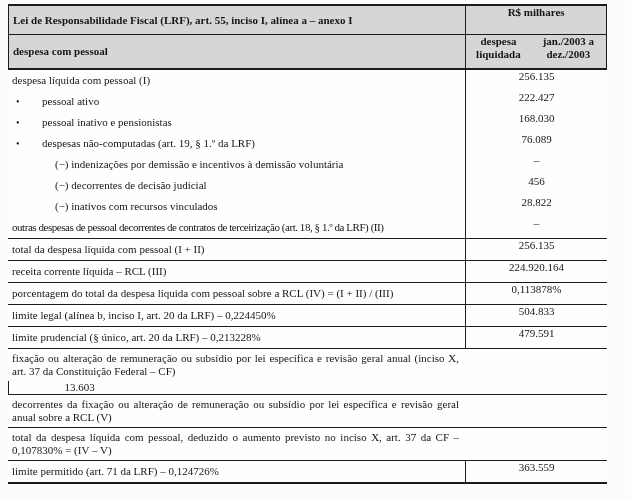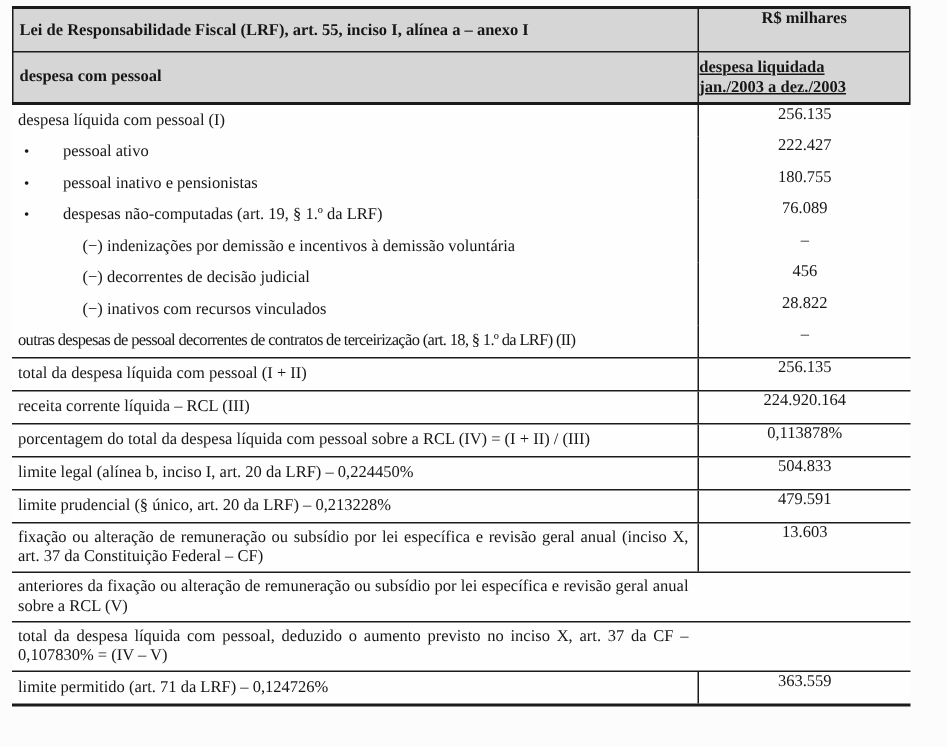--- a/index.html
+++ b/index.html
@@ -30,24 +30,24 @@
     width:142px;box-sizing:border-box;
     border-left:1px solid #1b1b1b;
     display:flex;align-items:flex-start;justify-content:center;
     text-align:center;line-height:1.15;
   }
   
   .hrow{background:#d6d6d6;font-weight:bold;border-left:1px solid #1b1b1b;}
   .hrow .val{border-right:1px solid #1b1b1b;}
   .h1{min-height:28px;}
   .h2{min-height:33px;border-top:1px solid #1b1b1b;border-bottom:2px solid #1b1b1b;}
-  .h2 .val{flex-direction:column;justify-content:center;text-decoration:underline;}
+  .h2 .val{flex-direction:row;justify-content:center;}
   
   .brow{min-height:21px;}
-  .brow.two{min-height:32px;}
+  .brow.two{min-height:32px;flex-direction:column;}
   .brow.sep{border-top:1px solid #1b1b1b;}
   
   .bullet{flex:0 0 26px;padding-left:4px;align-self:center;font-size:10px;}
   .indent2 .txt{padding-left:43px;}
   .tight .txt{white-space:nowrap;letter-spacing:-0.45px;text-align:left;}
 </style>
 </head>
 <body>
 
 <div class="table">
@@ -84,21 +84,21 @@
         <span class="txt">pessoal ativo</span>
       </div>
     <div class="val">222.427</div>
   </div>
 
   <div class="trow brow">
     <div class="lbl">
         <span class="bullet">•</span>
         <span class="txt">pessoal inativo e pensionistas</span>
       </div>
-    <div class="val">180.755</div>
+    <div class="val">168.030</div>
   </div>
 
   <div class="trow brow">
     <div class="lbl">
         <span class="bullet">•</span>
         <span class="txt">despesas não-computadas (art. 19, § 1.º da LRF)</span>
       </div>
     <div class="val">76.089</div>
   </div>
 
@@ -168,21 +168,21 @@
 
   <div class="trow brow sep two">
     <div class="lbl">
         <span class="txt">fixação ou alteração de remuneração ou subsídio por lei específica e revisão geral anual (inciso X, art. 37 da Constituição Federal – CF)</span>
       </div>
     <div class="val">13.603</div>
   </div>
 
   <div class="trow brow sep two">
     <div class="lbl">
-        <span class="txt">anteriores da fixação ou alteração de remuneração ou subsídio por lei específica e revisão geral anual sobre a RCL (V)</span>
+        <span class="txt">decorrentes da fixação ou alteração de remuneração ou subsídio por lei específica e revisão geral anual sobre a RCL (V)</span>
       </div>
   </div>
 
   <div class="trow brow sep two">
     <div class="lbl">
         <span class="txt">total da despesa líquida com pessoal, deduzido o aumento previsto no inciso X, art. 37 da CF – 0,107830% = (IV – V)</span>
       </div>
   </div>
 
   <div class="trow brow sep">

